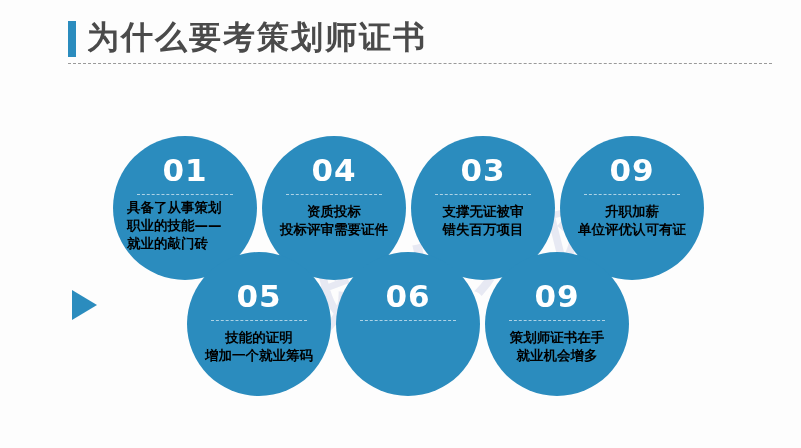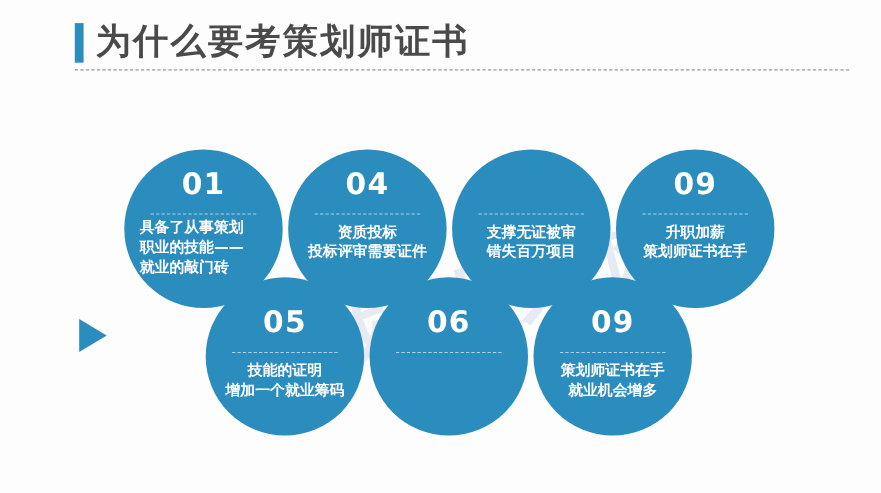--- a/index.html
+++ b/index.html
@@ -60,34 +60,34 @@
   .bubble{
     position:absolute;
     border-radius:50%;
     background:#2b8cbe;
     color:#ffffff;
     text-align:center;
     box-sizing:border-box;
   }
   .bubble-num{
     position:absolute;left:0;right:0;
-    font-size:27px;font-weight:bold;
+    font-size:31px;font-weight:bold;
     letter-spacing:1px;
     color:#ffffff;
     font-family:"DejaVu Sans","Liberation Sans",sans-serif;
   }
   .bubble-sep{
     position:absolute;height:0;
     border-top:1.4px dashed rgba(255,255,255,0.62);
   }
   .bubble-txt{
     position:absolute;left:0;right:0;
     font-size:13.5px;font-weight:bold;
     line-height:18px;
-    color:#ffffff;
+    color:#000000;
     white-space:pre-line;
     font-family:"DejaVu Sans","Liberation Sans",sans-serif;
   }
 
   
   .row1{width:144px;height:144px;top:136px;}
   .row1 .bubble-num{top:16px;}
   .row1 .bubble-sep{top:58px;left:24px;right:24px;}
   .row1 .bubble-txt{top:66px;}
 
@@ -133,30 +133,31 @@
   </div>
 
   <div class="bubble row1" id="bubble-02">
     <div class="bubble-num">04</div>
     <div class="bubble-sep"></div>
     <div class="bubble-txt">资质投标
 投标评审需要证件</div>
   </div>
 
   <div class="bubble row1" id="bubble-03">
+    <div class="bubble-num">03</div>
     <div class="bubble-sep"></div>
     <div class="bubble-txt">支撑无证被审
 错失百万项目</div>
   </div>
 
   <div class="bubble row1" id="bubble-04">
     <div class="bubble-num">09</div>
     <div class="bubble-sep"></div>
     <div class="bubble-txt">升职加薪
-策划师证书在手</div>
+单位评优认可有证</div>
   </div>
 
   <div class="bubble row2" id="bubble-05">
     <div class="bubble-num">05</div>
     <div class="bubble-sep"></div>
     <div class="bubble-txt">技能的证明
 增加一个就业筹码</div>
   </div>
 
   <div class="bubble row2" id="bubble-06">

